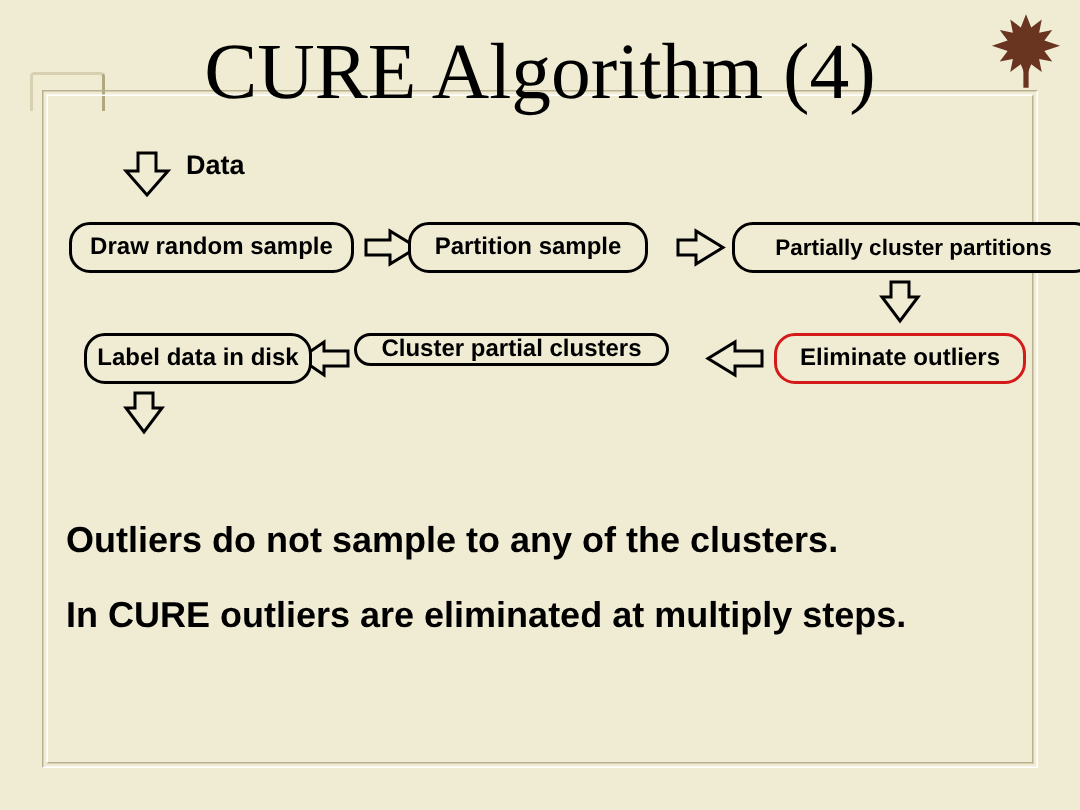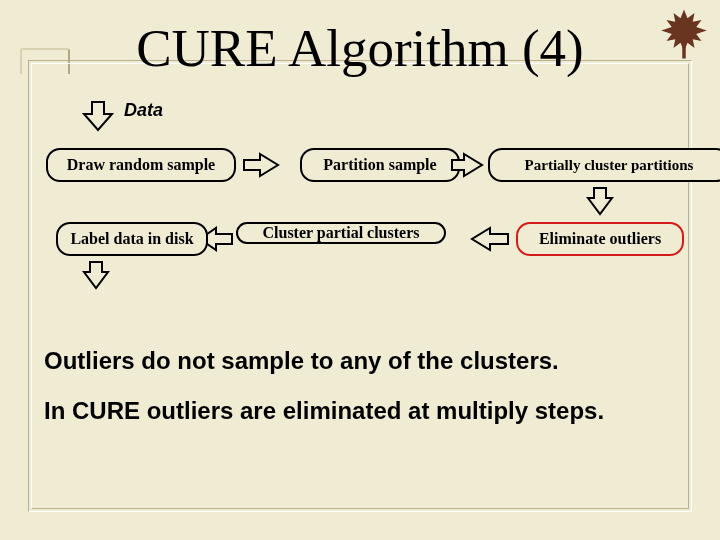--- a/index.html
+++ b/index.html
@@ -58,35 +58,33 @@
     width: 56px;
     height: 56px;
     color: #5a2a18;
   }
   .data-label {
     position: absolute;
     left: 124px;
     top: 100px;
     font-weight: bold;
     font-size: 18px;
-    font-style: italic;
   }
   .node {
     position: absolute;
     border: 2.5px solid #000;
     border-radius: 14px;
     background: #f0ecd4;
     font-weight: bold;
     font-size: 16px;
     display: flex;
     align-items: center;
     justify-content: center;
     padding: 4px 10px;
     white-space: nowrap;
-    font-family: Liberation Serif, serif;
   }
   .node.red { border-color: #d41a1a; }
   .arrow {
     position: absolute;
   }
   .arrow svg { display: block; }
   .body-text {
     position: absolute;
     left: 44px;
     font-weight: bold;
@@ -122,21 +120,21 @@
 </div>
 
 <div class="node" style="left:46px; top:148px; width:190px; height:34px;">Draw random sample</div>
 
 <div class="arrow" style="left:242px; top:150px;">
   <svg width="40" height="30">
       <path d="M2 10 H18 V4 L36 15 L18 26 V20 H2 Z" fill="#f0ecd4" stroke="#000" stroke-width="2"></path>
     </svg>
 </div>
 
-<div class="node" style="left:300px; top:148px; width:160px; height:34px;">Partition sample</div>
+<div class="node" style="left:272px; top:148px; width:160px; height:34px;">Partition sample</div>
 
 <div class="arrow" style="left:450px; top:150px;">
   <svg width="36" height="30">
       <path d="M2 10 H14 V4 L32 15 L14 26 V20 H2 Z" fill="#f0ecd4" stroke="#000" stroke-width="2"></path>
     </svg>
 </div>
 
 <div class="node" style="left:488px; top:148px; width:242px; height:34px; font-size:15px;">Partially cluster partitions</div>
 
 <div class="arrow" style="left:582px; top:186px;">

